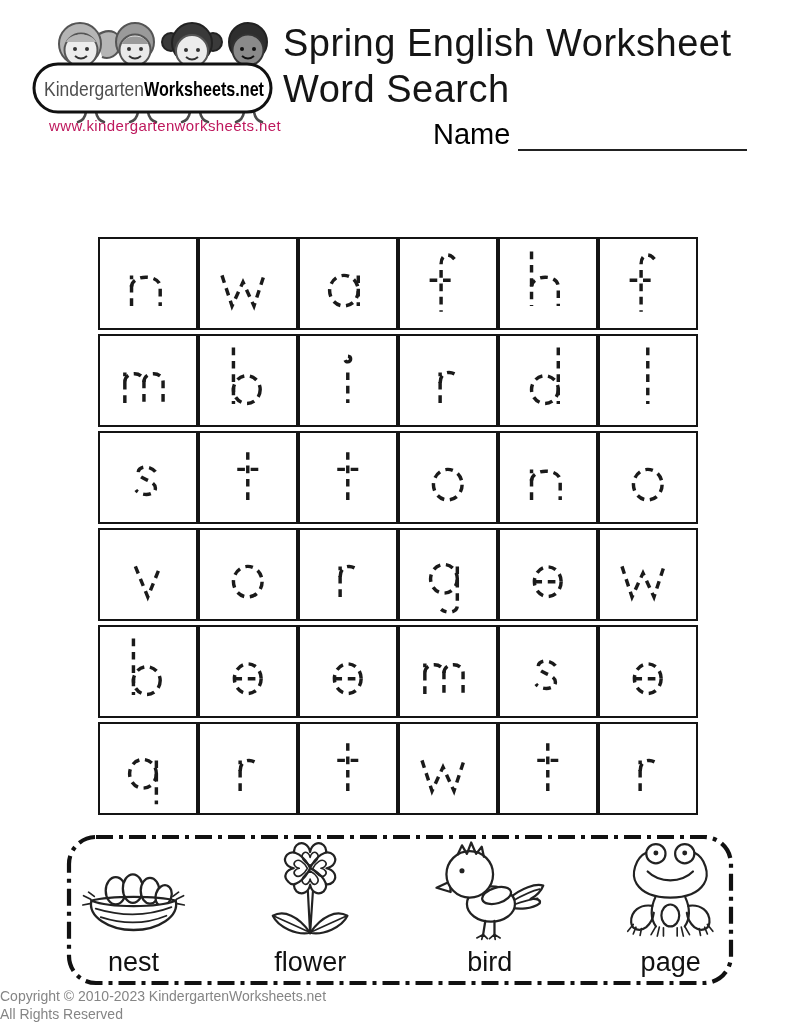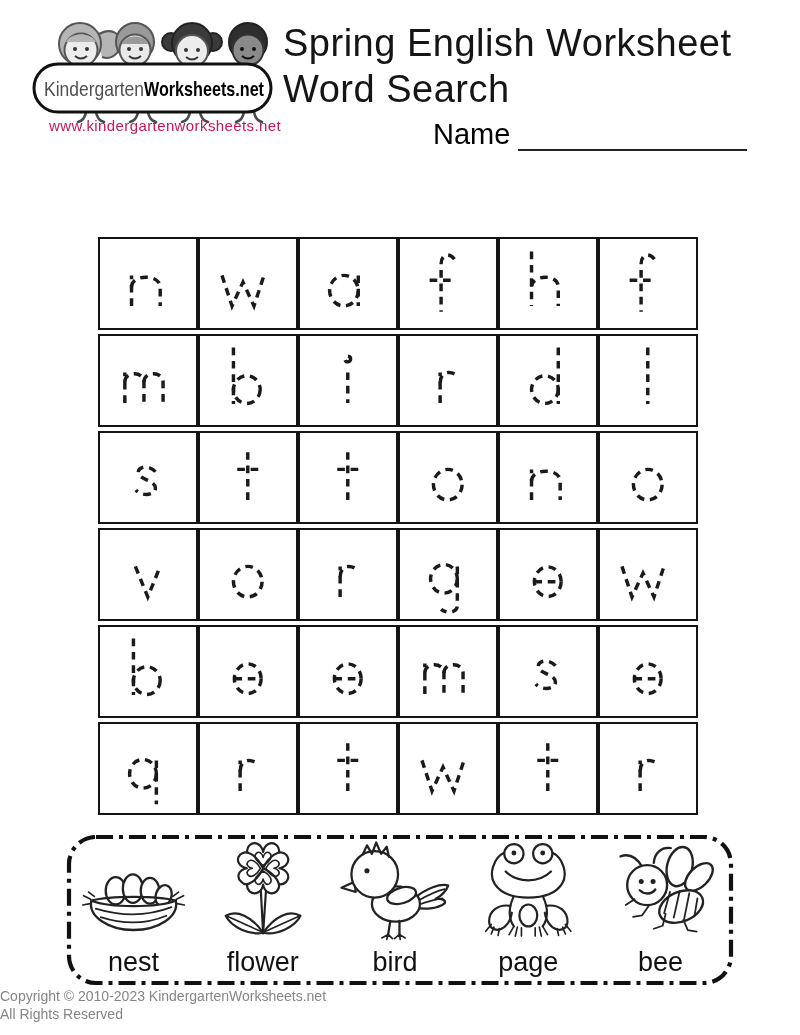--- a/index.html
+++ b/index.html
@@ -383,38 +383,20 @@
             <circle class="fill" cx="87" cy="16" r="3.6"></circle>
             <path class="nofill" d="M33,43 C50,60 82,60 99,43"></path>
             <path class="nofill" d="M44,81 C37,96 37,112 45,123 M88,81 C95,96 95,112 87,123"></path>
             <ellipse class="nofill" cx="66" cy="107" rx="13" ry="16"></ellipse>
             <path class="thin" d="M45,123 L38,135 M50,124 L47,137 M56,125 L56,137 M87,123 L94,135 M82,124 L85,137 M76,125 L76,137"></path>
           </g>
         </svg>
         <div class="word">page</div>
       </div>
 
-      <div class="bank-item">
-        <svg class="art" viewBox="0 0 150 142" height="105">
-          <g>
-            <path class="nofill" d="M50,36 C43,24 33,18 21,22"></path>
-            <path class="nofill" d="M66,31 C67,17 77,9 89,11"></path>
-            <ellipse cx="101" cy="36" rx="17" ry="27" transform="rotate(14 101 36)"></ellipse>
-            <ellipse cx="127" cy="50" rx="13" ry="23" transform="rotate(45 127 50)"></ellipse>
-            <ellipse cx="103" cy="90" rx="31" ry="20" transform="rotate(-23 103 90)"></ellipse>
-            <path class="thin" d="M88,70 L80,99 M101,69 L93,105 M114,72 L107,107 M125,79 L121,103"></path>
-            <circle cx="57" cy="61" r="27"></circle>
-            <circle class="fill" cx="49" cy="56" r="3.4"></circle>
-            <circle class="fill" cx="65" cy="56" r="3.4"></circle>
-            <path class="nofill" d="M47,68 C53,74 63,74 68,67"></path>
-            <path class="thin" d="M60,88 L50,102 L38,104 M82,100 L78,116 L66,120 M106,108 L112,122 L124,124 M40,80 L28,88"></path>
-          </g>
-        </svg>
-        <div class="word">bee</div>
-      </div>
 
     </div>
   </div>
 
   <div class="copyright">
     <div>Copyright © 2010-2023 KindergartenWorksheets.net</div>
     <div>All Rights Reserved</div>
   </div>
 
 </div>

